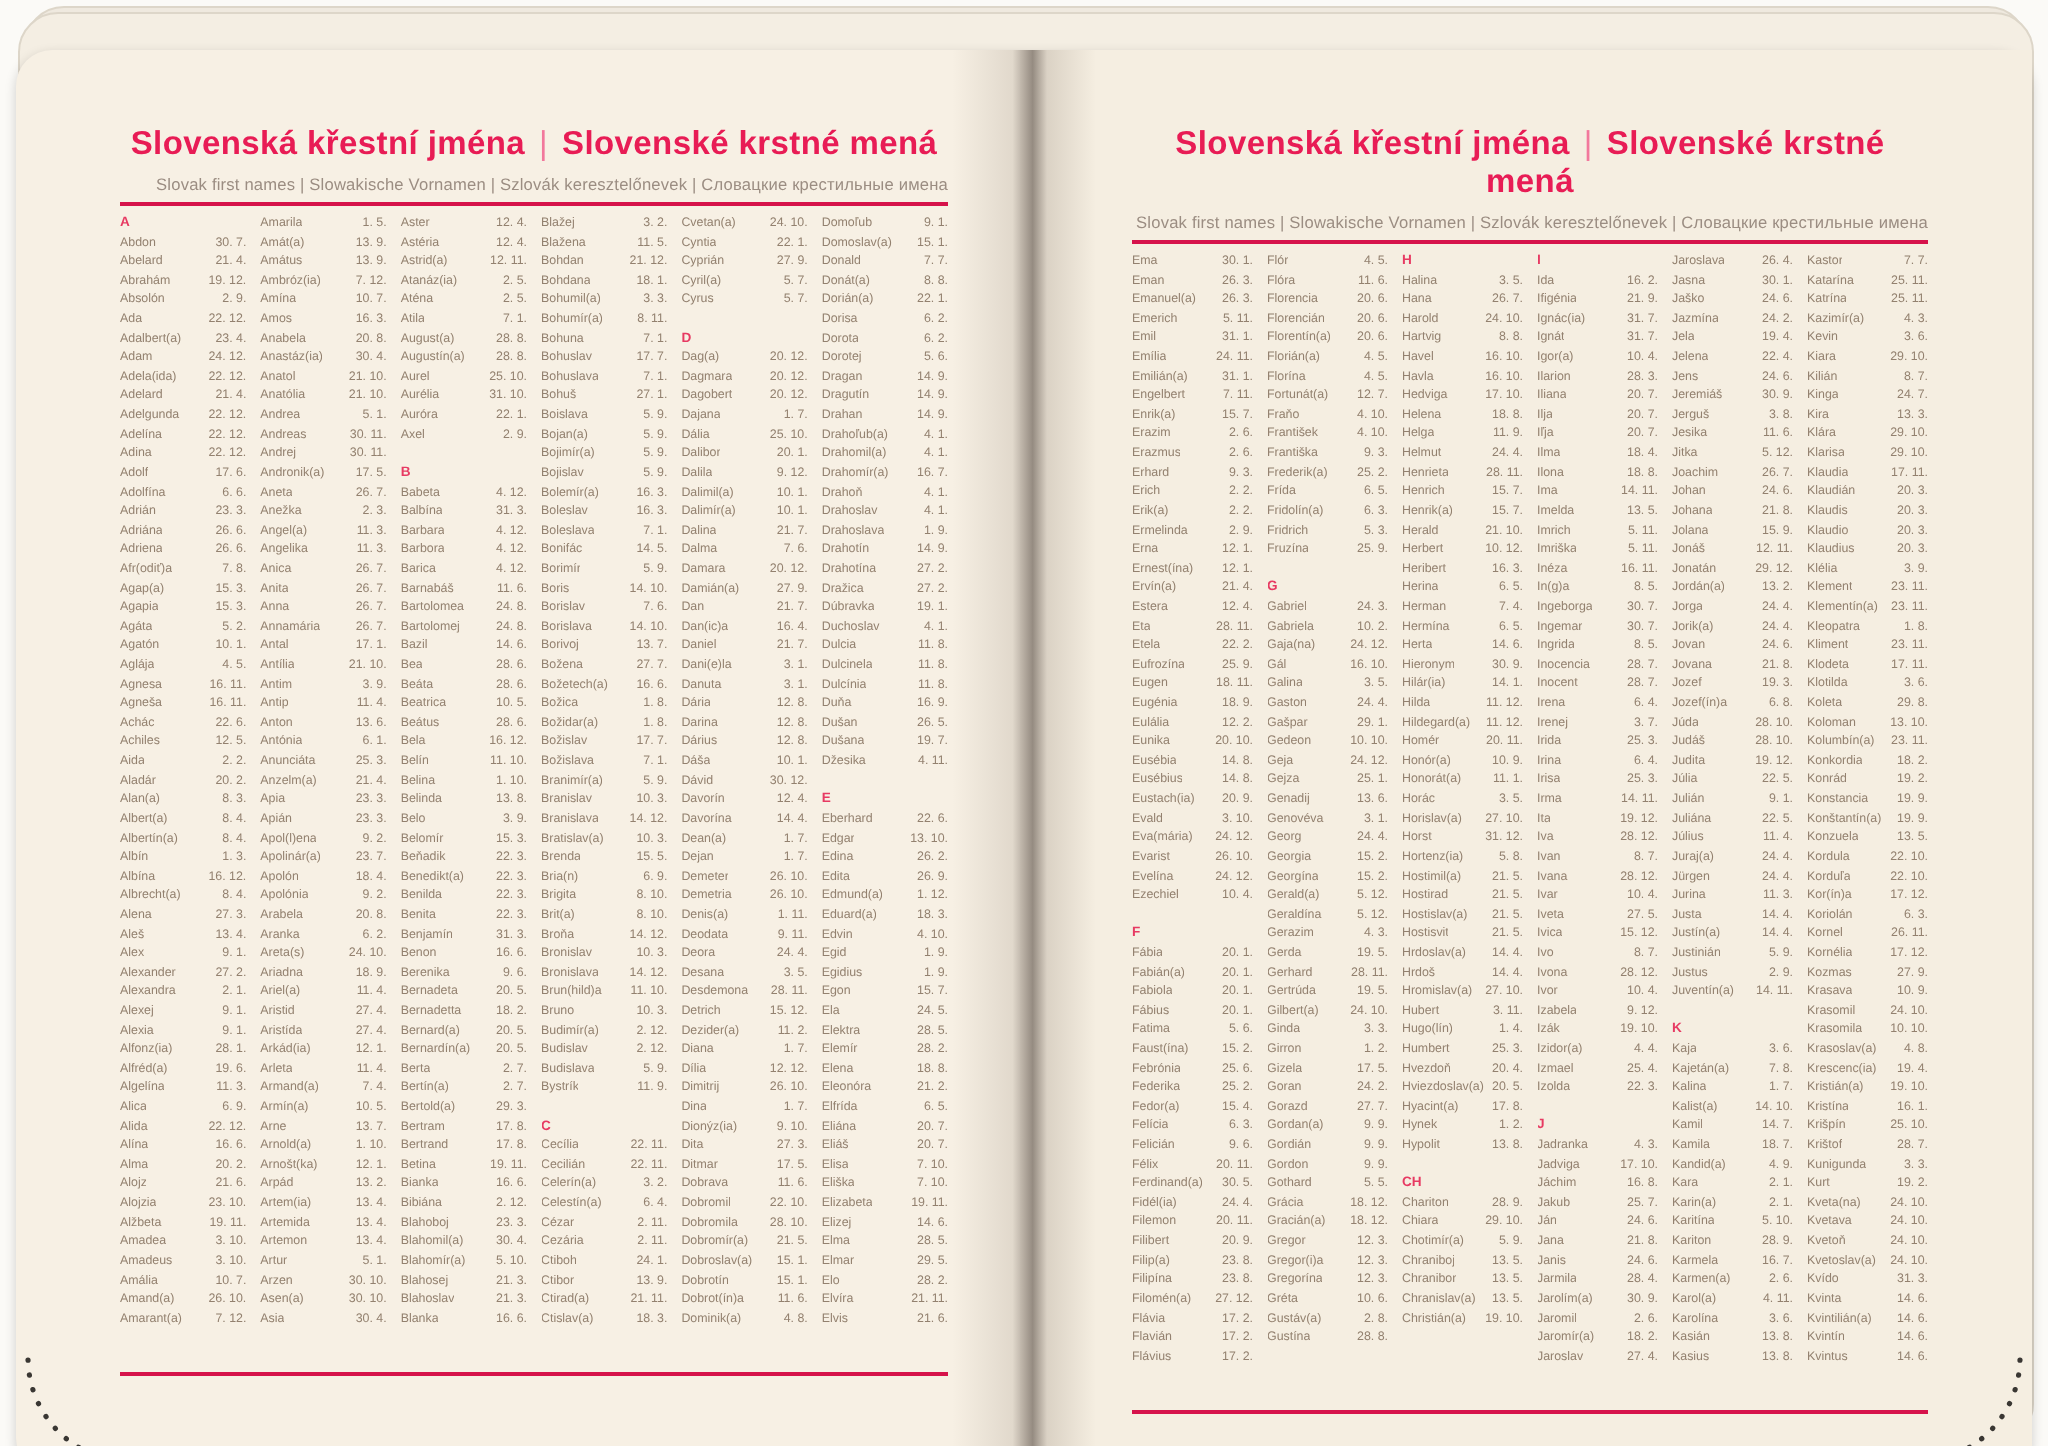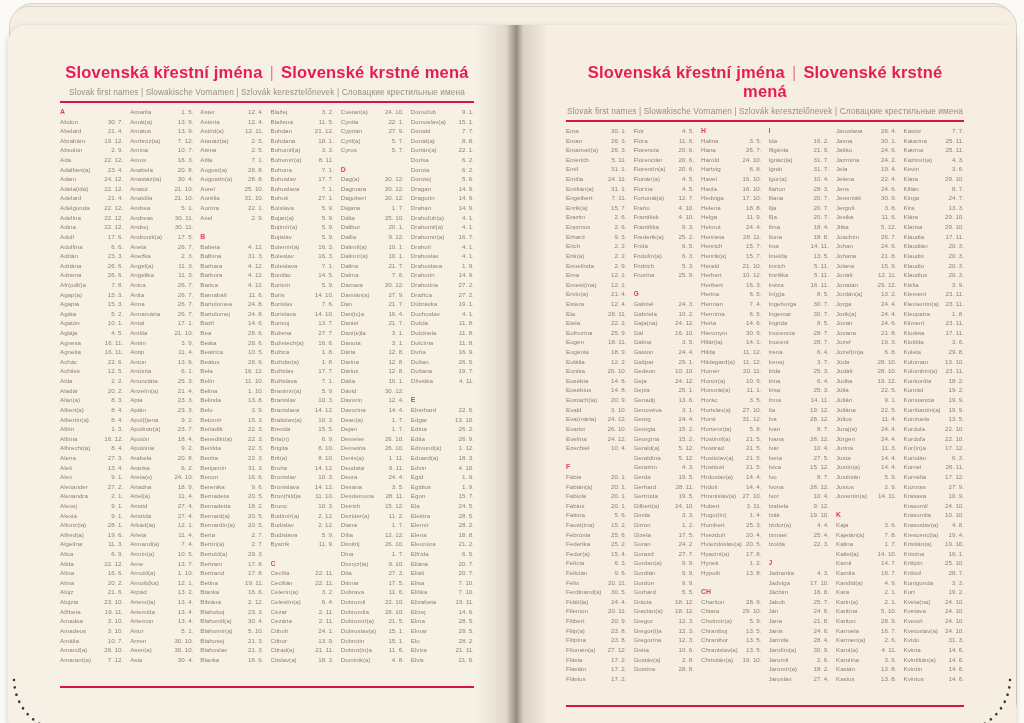--- a/index.html
+++ b/index.html
@@ -12,21 +12,21 @@
     background:#f7f0e4;border-radius:18px;box-shadow:0 2px 6px rgba(0,0,0,.18);}
   .page{position:absolute;top:0;height:712px;box-sizing:border-box;}
   .page.left{left:0;width:502px;}
   .page.right{left:502px;width:506px;background:#f5eee1;}
   .fold{position:absolute;left:468px;top:0;width:72px;height:712px;pointer-events:none;
     background:linear-gradient(90deg,rgba(0,0,0,0) 0%,rgba(125,110,95,.18) 42%,
       rgba(70,58,50,.55) 56%,rgba(125,110,95,.22) 66%,rgba(0,0,0,0) 100%);}
   .ptitle{margin-top:38px;text-align:center;font-size:16.5px;font-weight:bold;
     color:#e81c55;letter-spacing:.2px;}
   .tsep{color:#f2789c;font-weight:normal;padding:0 7px;}
-  .psub{margin-top:5px;text-align:center;font-size:8.3px;color:#9b8d82;letter-spacing:.1px;}
+  .psub{margin-top:5px;text-align:right;font-size:8.3px;color:#9b8d82;letter-spacing:.1px;}
   .rule{height:2px;background:#d6134b;margin-top:4px;}
   .content{position:relative;}
   .page.left .content{margin:0 36px 0 52px;}
   .page.right .content{margin:0 52px 0 56px;}
   .cols{display:flex;gap:7px;margin-top:5px;height:572px;}
   .col{flex:1 1 0;min-width:0;}
   .row{display:flex;justify-content:space-between;align-items:baseline;height:9.62px;
     font-size:6.2px;color:#93816f;white-space:nowrap;overflow:hidden;}
   .row .nm{overflow:hidden;text-overflow:clip;}
   .row .dt{flex:0 0 auto;padding-left:3px;}

